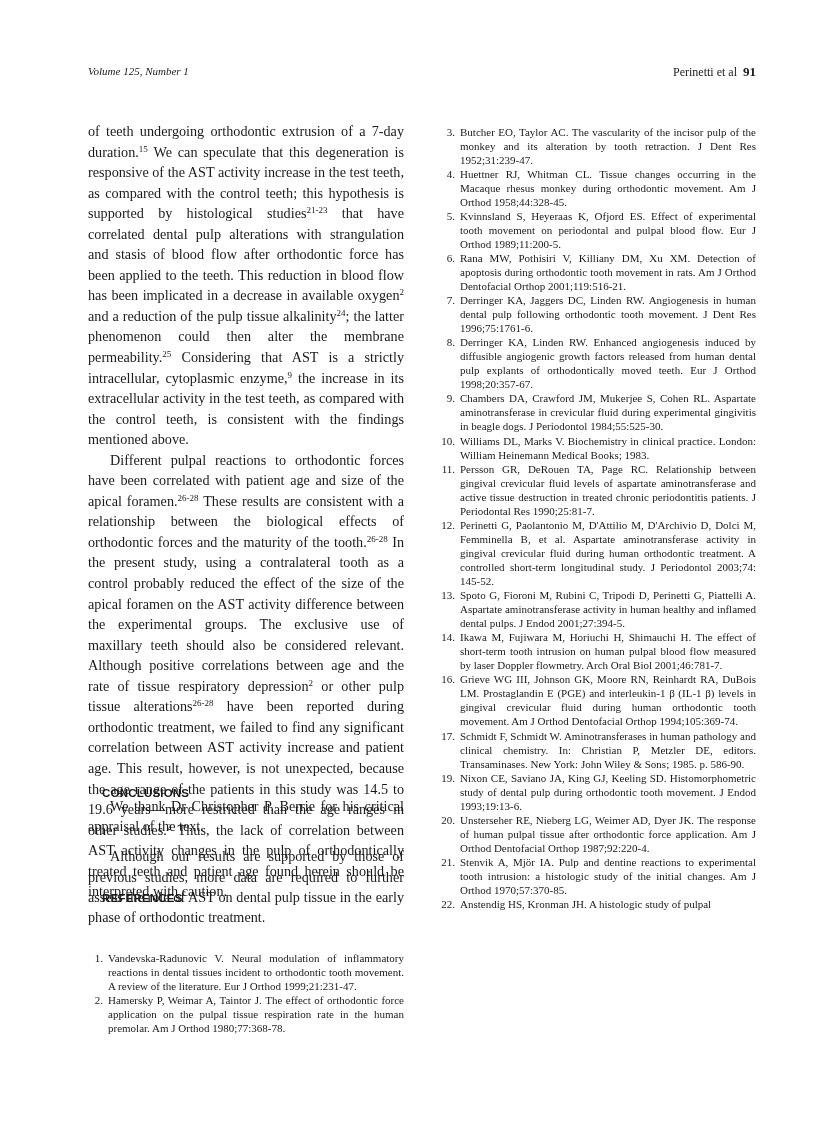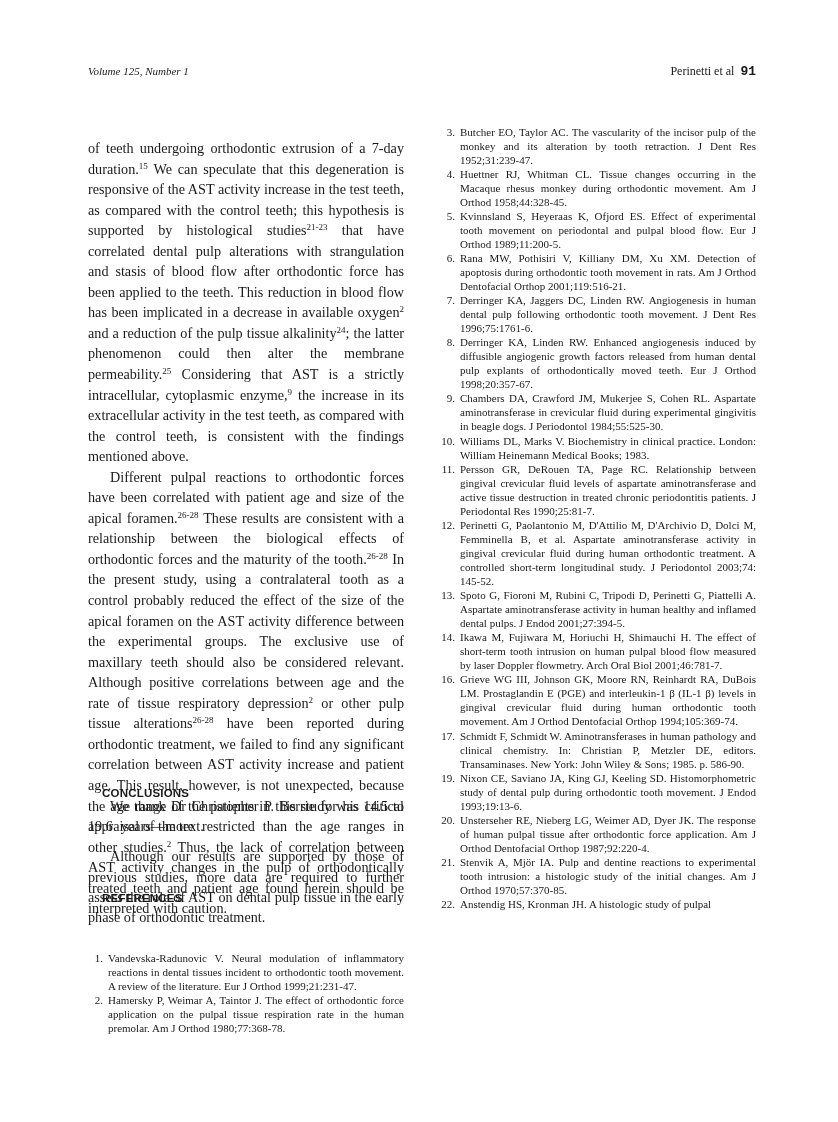--- a/index.html
+++ b/index.html
@@ -1,22 +1,22 @@
 <!DOCTYPE html>
 <html><head>
 <meta charset="utf-8">
 <style>
   html, body { margin: 0; padding: 0; background: #ffffff; }
   body { width: 838px; height: 1122px; position: relative; overflow: hidden; color: #1a1a1a; font-family: "Liberation Serif", "DejaVu Serif", serif; }
   .header { position: absolute; top: 64px; left: 88px; width: 668px; }
   .header .left { font-style: italic; font-size: 11px; line-height: 14px; }
   .header .right { position: absolute; right: 0; top: 0; font-size: 12px; }
   .header .right .author { }
-  .header .right .pagenum { font-family: Liberation Mono, monospace; font-weight: bold; font-size: 13px; margin-left: 6px; }
-  .col-left { position: absolute; left: 88px; top: 138px; width: 316px; font-size: 14.2px; line-height: 20.55px; text-align: justify; }
+  .header .right .pagenum { font-family: Liberation Serif, serif; font-weight: bold; font-size: 13px; margin-left: 6px; }
+  .col-left { position: absolute; left: 88px; top: 121px; width: 316px; font-size: 14.2px; line-height: 20.55px; text-align: justify; }
   .col-left p { margin: 0; }
   .col-left p.indent { text-indent: 22px; }
   .col-left sup { font-size: 9px; line-height: 0; vertical-align: 5px; }
   h2 { font-family: "Liberation Sans", sans-serif; font-weight: bold; font-size: 11.5px; margin: 14px; letter-spacing: 0.2px; }
   .conclusions-h { position: absolute; left: 88px; top: 773px; }
   .conclusions { position: absolute; left: 88px; top: 796px; width: 316px; font-size: 14.2px; line-height: 20.2px; text-align: justify; }
   .conclusions p { margin: 0 0 10px 0; text-indent: 22px; }
   .references-h { position: absolute; left: 88px; top: 878px; }
   .refs { font-size: 11px; line-height: 14.05px; text-align: justify; margin: 0; padding: 0; list-style: none; }
   .refs li { position: relative; padding-left: 20px; }

